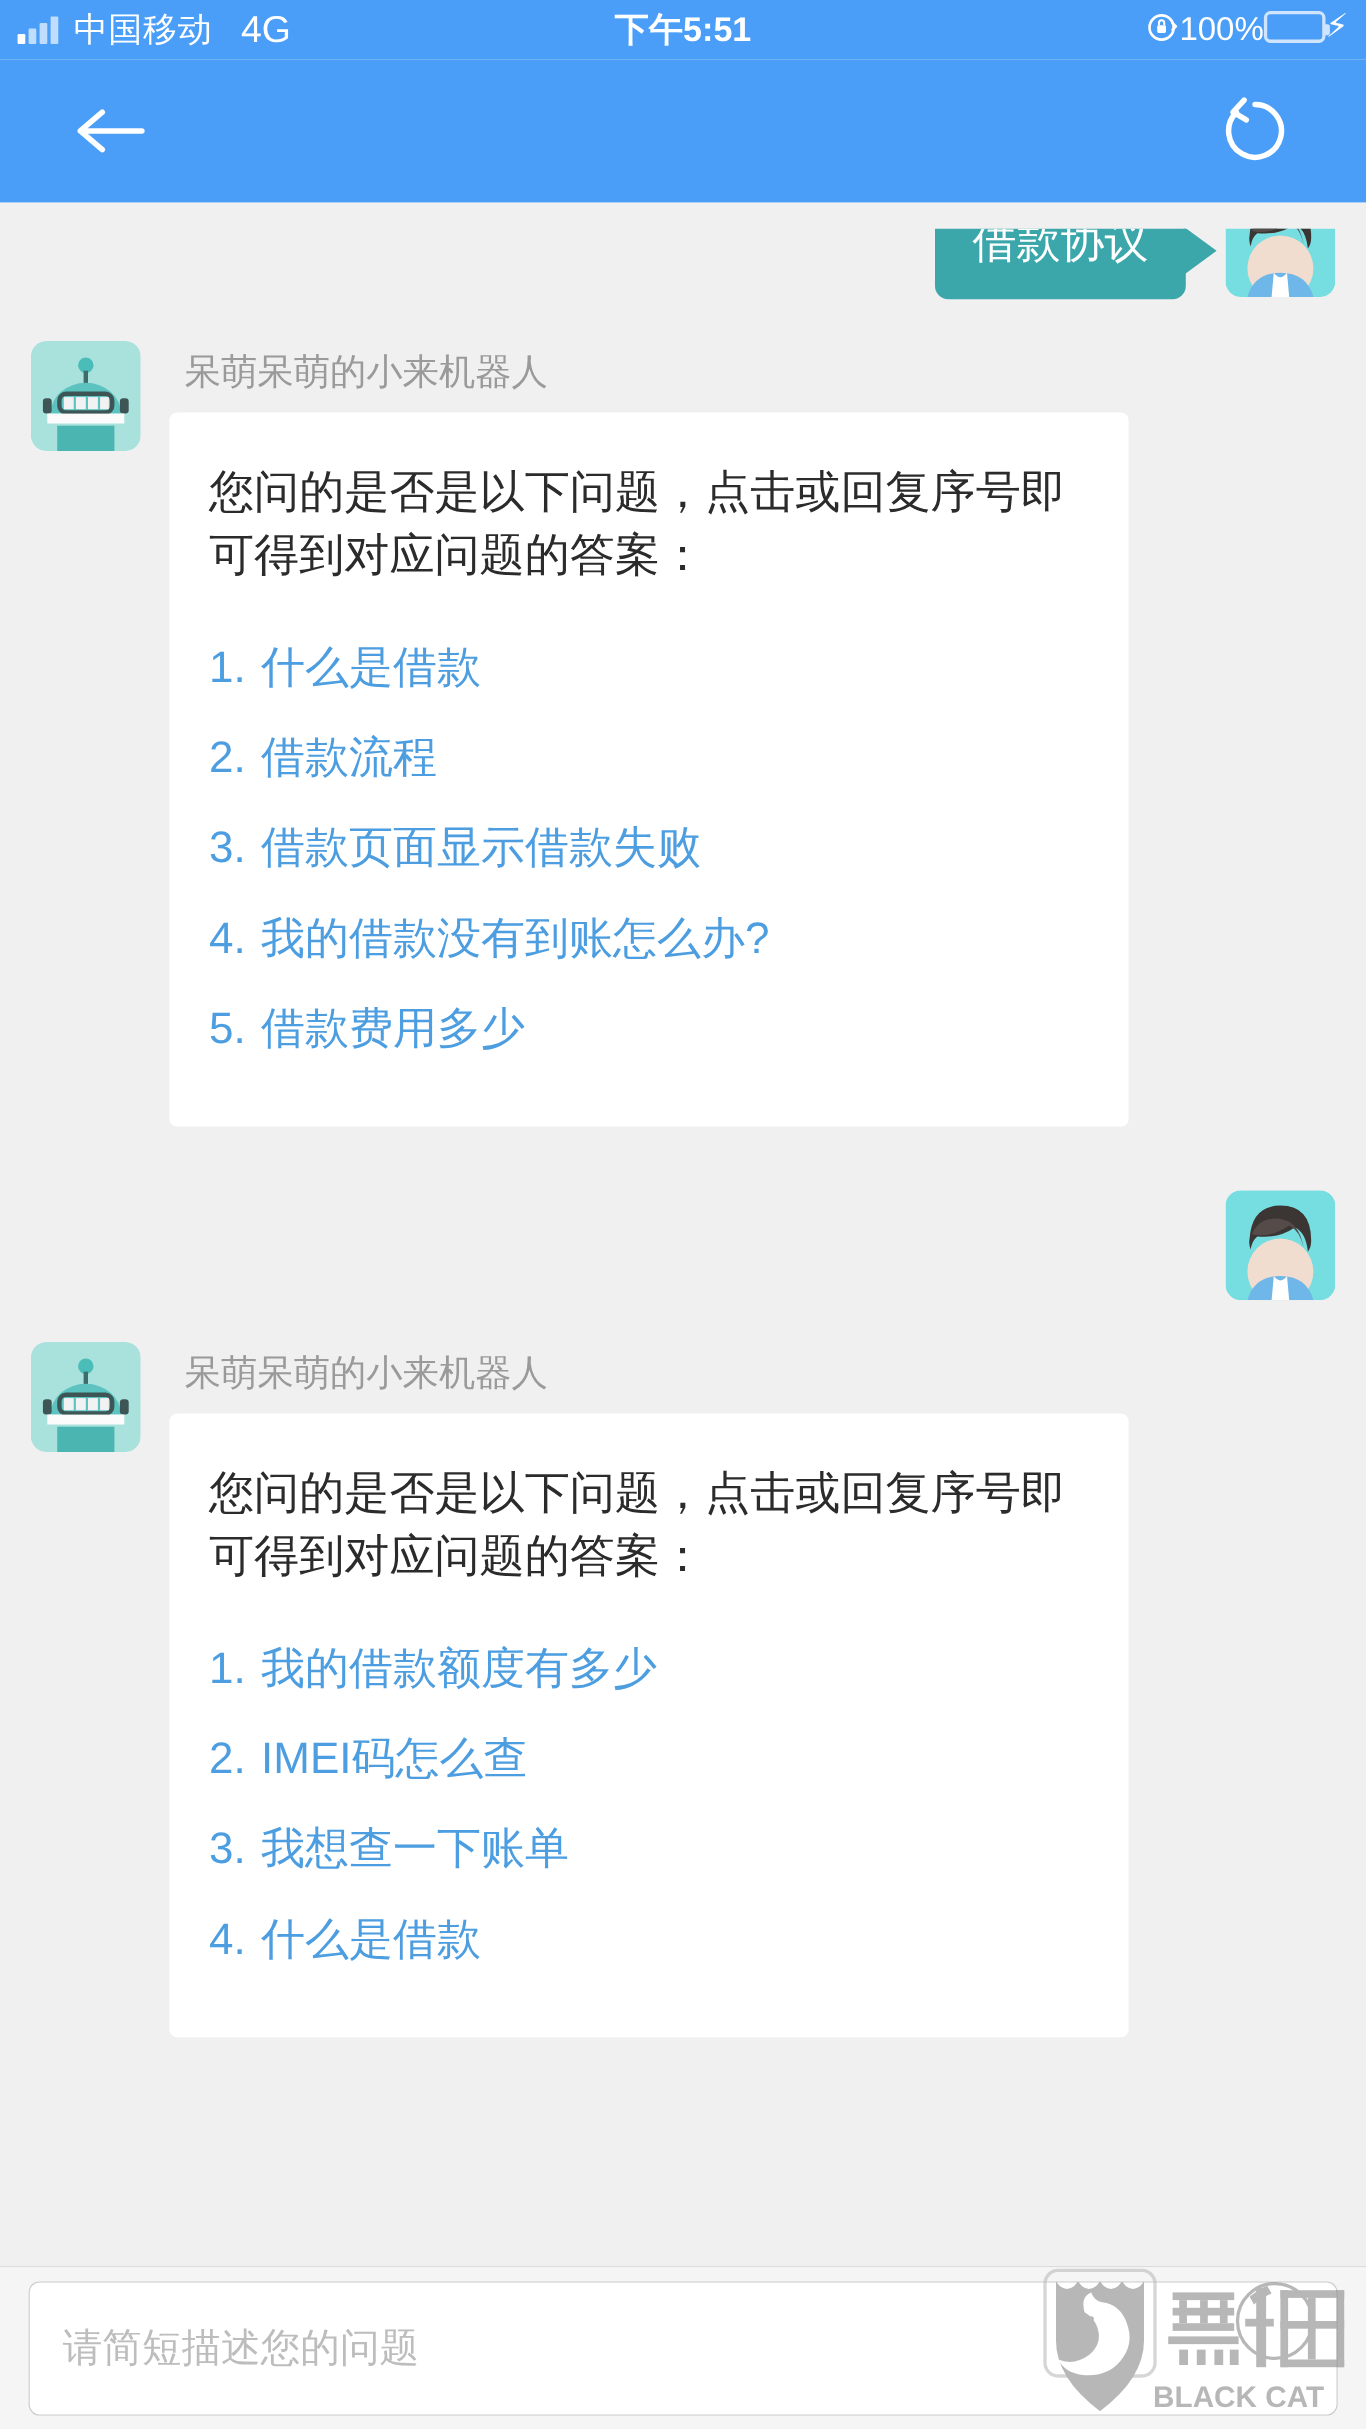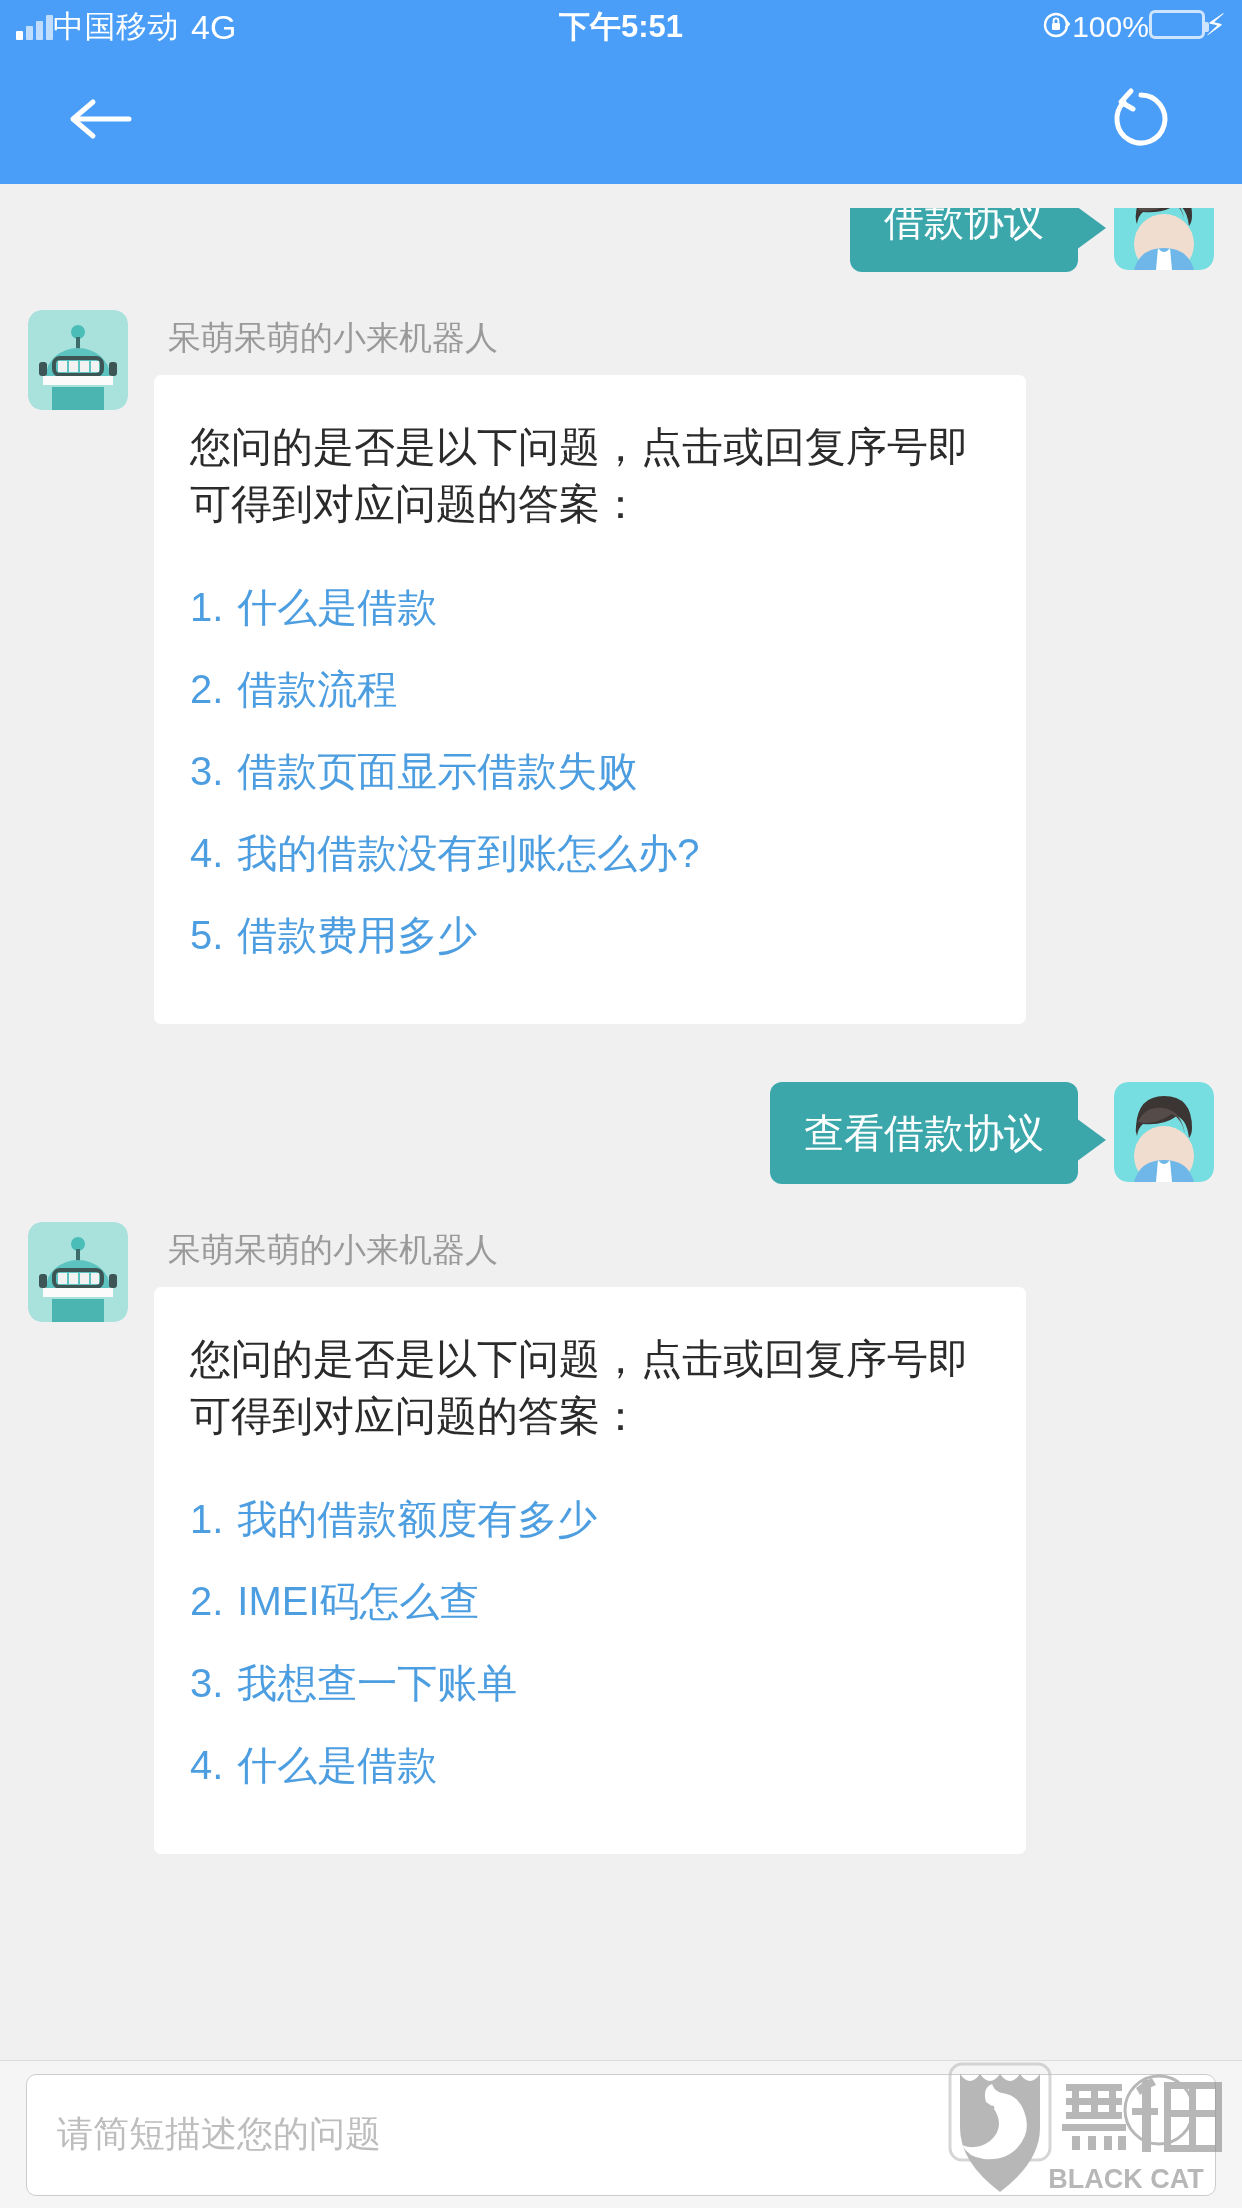--- a/index.html
+++ b/index.html
@@ -10,21 +10,21 @@
     overflow: hidden;
   }
   .phone { position: relative; width: 1242px; height: 2208px; background: #f0f0f0; }
 
   
   .statusbar {
     position: absolute; top: 0; left: 0; width: 1242px; height: 54px;
     background: #4a9ef8; color: #ffffff;
     display: flex; align-items: center;
   }
-  .sb-left { display: flex; align-items: center; padding-left: 16px; }
+  .sb-left { display: flex; align-items: center; gap: 14px; padding-left: 16px; }
   .signal { display: flex; align-items: flex-end; gap: 3px; height: 26px; }
   .signal i { display: block; width: 7px; background: #ffffff; border-radius: 1px; }
   .signal i:nth-child(1){ height: 9px; }
   .signal i:nth-child(2){ height: 14px; opacity: .65; }
   .signal i:nth-child(3){ height: 19px; opacity: .65; }
   .signal i:nth-child(4){ height: 25px; opacity: .65; }
   .carrier { font-size: 31px; letter-spacing: .5px; }
   .netmode { font-size: 34px; margin-left: 12px; }
   .sb-center {
     position: absolute; left: 0; right: 0; text-align: center;
@@ -238,21 +238,20 @@
             </ul>
           </div>
         </div>
       </div>
     </div>
 
     <div class="gap-56"></div>
 
     <div class="row out">
       <div class="out-wrap">
-        <div class="bubble-out">查看借款协议</div>
         <div class="avatar">
           <svg viewBox="0 0 100 100" width="100" height="100">
             <rect width="100" height="100" rx="14" fill="#76dde0"></rect>
             <ellipse cx="50" cy="74" rx="30" ry="30" fill="#f0ddd0"></ellipse>
             <path d="M20 100 q6 -22 30 -22 q24 0 30 22 z" fill="#6fb7e8"></path>
             <path d="M44 78 q6 8 12 0 l2 22 h-16 z" fill="#ffffff"></path>
             <path d="M22 44 q2 -30 28 -30 q28 0 28 32 q0 6 -3 10 q-2 -18 -12 -22 q-14 10 -34 8 q-5 4 -6 12 q-2 -5 -1 -10z" fill="#3b3534"></path>
             <path d="M24 40 q16 4 34 -8 q10 5 13 20 q-4 -24 -22 -26 q-18 -2 -25 14z" fill="#554c4a"></path>
           </svg>
         </div>

